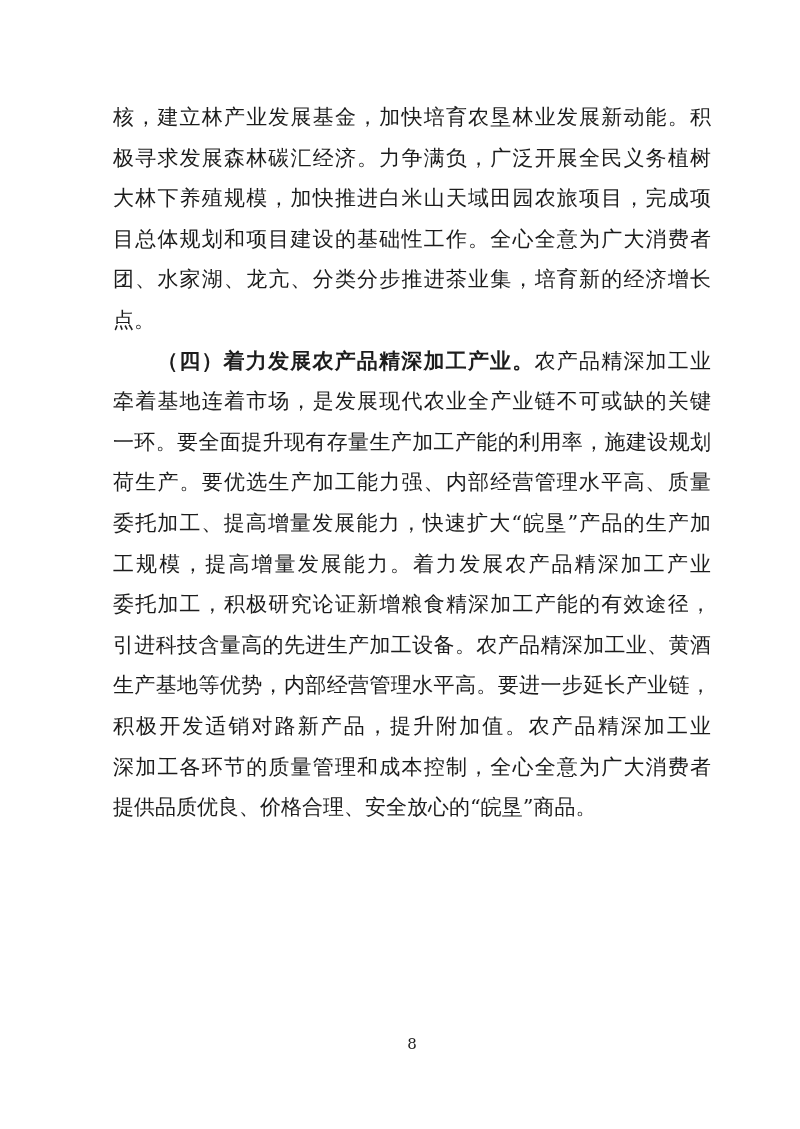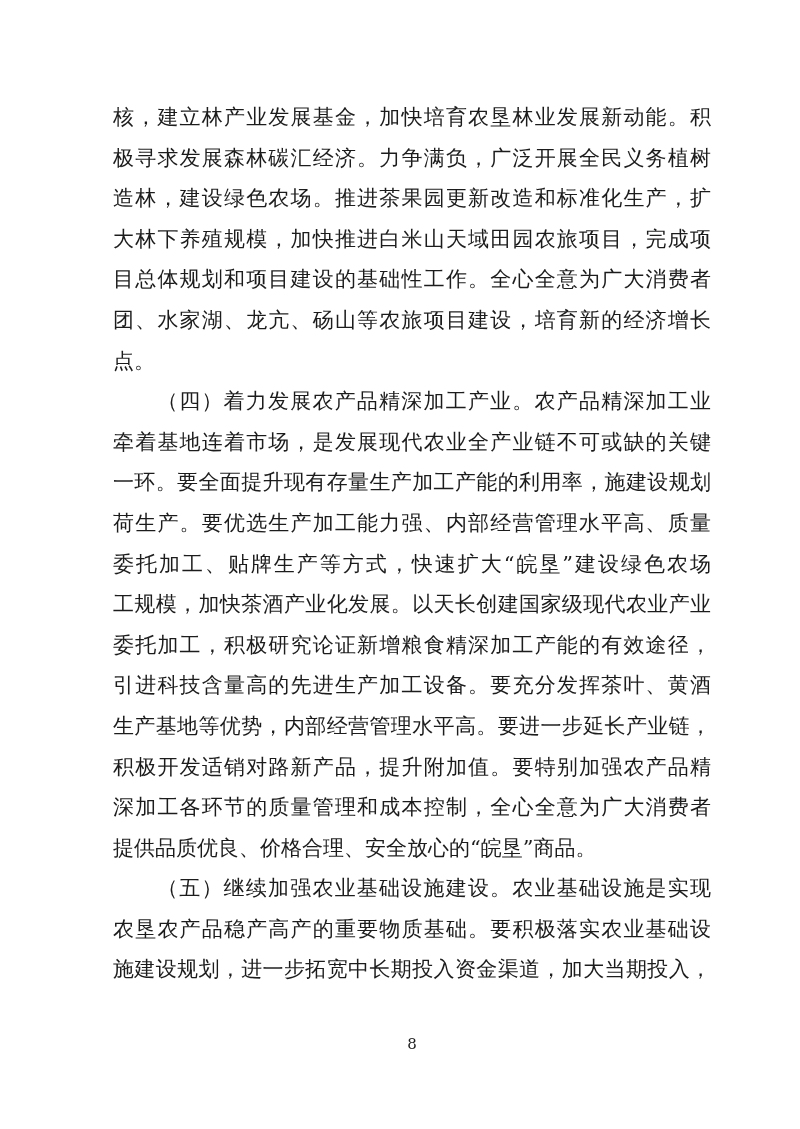--- a/index.html
+++ b/index.html
@@ -37,21 +37,21 @@
   }
   .line.last {
     text-align-last: left;
     white-space: normal;
   }
   .line.indent {
     padding-left: 44px;
     box-sizing: border-box;
   }
   .heading-bold {
-    font-weight: normal;
+    font-weight: bold;
   }
   .page-number {
     position: absolute;
     left: 113px;
     top: 1034px;
     width: 598px;
     text-align: center;
     font-size: 15px;
     line-height: 20px;
     color: #1c1c1c;
@@ -59,48 +59,40 @@
 </style>
 </head>
 <body>
 
 <div class="page">
   <div class="text-block">
 
     <div class="para">
       <div class="line">核，建立林产业发展基金，加快培育农垦林业发展新动能。积</div>
       <div class="line">极寻求发展森林碳汇经济。力争满负，广泛开展全民义务植树</div>
-      <div class="line">造林，建设绿色农场。推进茶果园更新改造和标准化生产，扩</div>
       <div class="line">大林下养殖规模，加快推进白米山天域田园农旅项目，完成项</div>
       <div class="line">目总体规划和项目建设的基础性工作。全心全意为广大消费者</div>
-      <div class="line">团、水家湖、龙亢、砀山等农旅项目建设，培育新的经济增长</div>
+      <div class="line">团、水家湖、龙亢、分类分步推进茶业集，培育新的经济增长</div>
       <div class="line last">点。</div>
     </div>
 
     <div class="para">
       <div class="line indent">
         <span class="heading-bold">（四）着力发展农产品精深加工产业。</span><span>农产品精深加工业</span>
       </div>
       <div class="line">牵着基地连着市场，是发展现代农业全产业链不可或缺的关键</div>
       <div class="line">一环。要全面提升现有存量生产加工产能的利用率，施建设规划</div>
       <div class="line">荷生产。要优选生产加工能力强、内部经营管理水平高、质量</div>
-      <div class="line">委托加工、贴牌生产等方式，快速扩大“皖垦”建设绿色农场</div>
-      <div class="line">工规模，加快茶酒产业化发展。以天长创建国家级现代农业产业</div>
+      <div class="line">委托加工、提高增量发展能力，快速扩大“皖垦”产品的生产加</div>
+      <div class="line">工规模，提高增量发展能力。着力发展农产品精深加工产业</div>
       <div class="line">委托加工，积极研究论证新增粮食精深加工产能的有效途径，</div>
-      <div class="line">引进科技含量高的先进生产加工设备。要充分发挥茶叶、黄酒</div>
+      <div class="line">引进科技含量高的先进生产加工设备。农产品精深加工业、黄酒</div>
       <div class="line">生产基地等优势，内部经营管理水平高。要进一步延长产业链，</div>
-      <div class="line">积极开发适销对路新产品，提升附加值。要特别加强农产品精</div>
+      <div class="line">积极开发适销对路新产品，提升附加值。农产品精深加工业</div>
       <div class="line">深加工各环节的质量管理和成本控制，全心全意为广大消费者</div>
       <div class="line last">提供品质优良、价格合理、安全放心的“皖垦”商品。</div>
     </div>
 
-    <div class="para">
-      <div class="line indent">
-        <span class="heading-bold">（五）继续加强农业基础设施建设。</span><span>农业基础设施是实现</span>
-      </div>
-      <div class="line">农垦农产品稳产高产的重要物质基础。要积极落实农业基础设</div>
-      <div class="line">施建设规划，进一步拓宽中长期投入资金渠道，加大当期投入，</div>
-    </div>
 
   </div>
 
   <div class="page-number">8</div>
 </div>
 
 </body></html>

